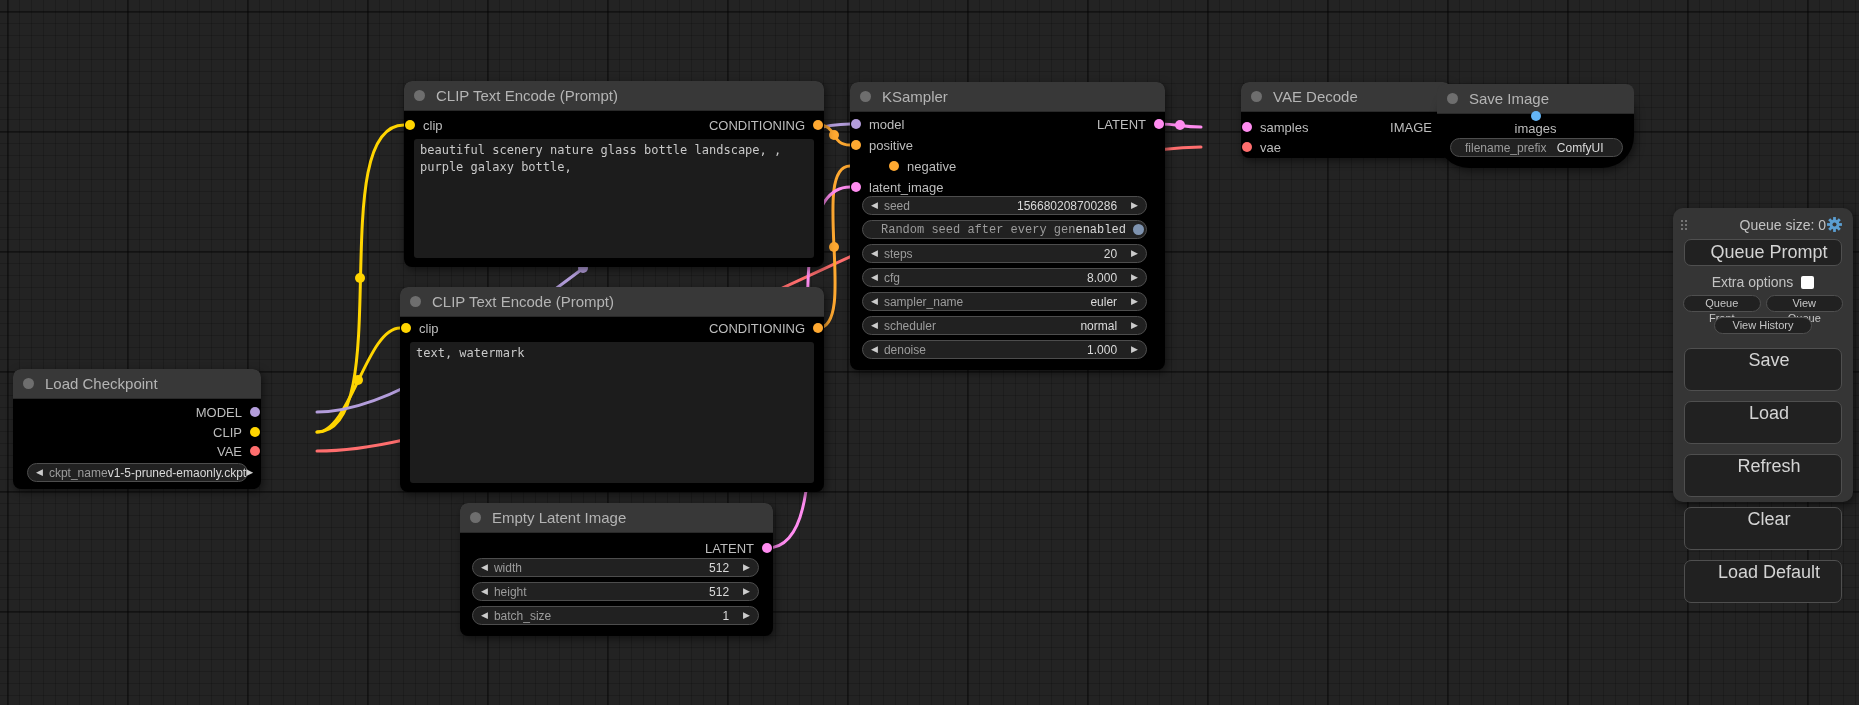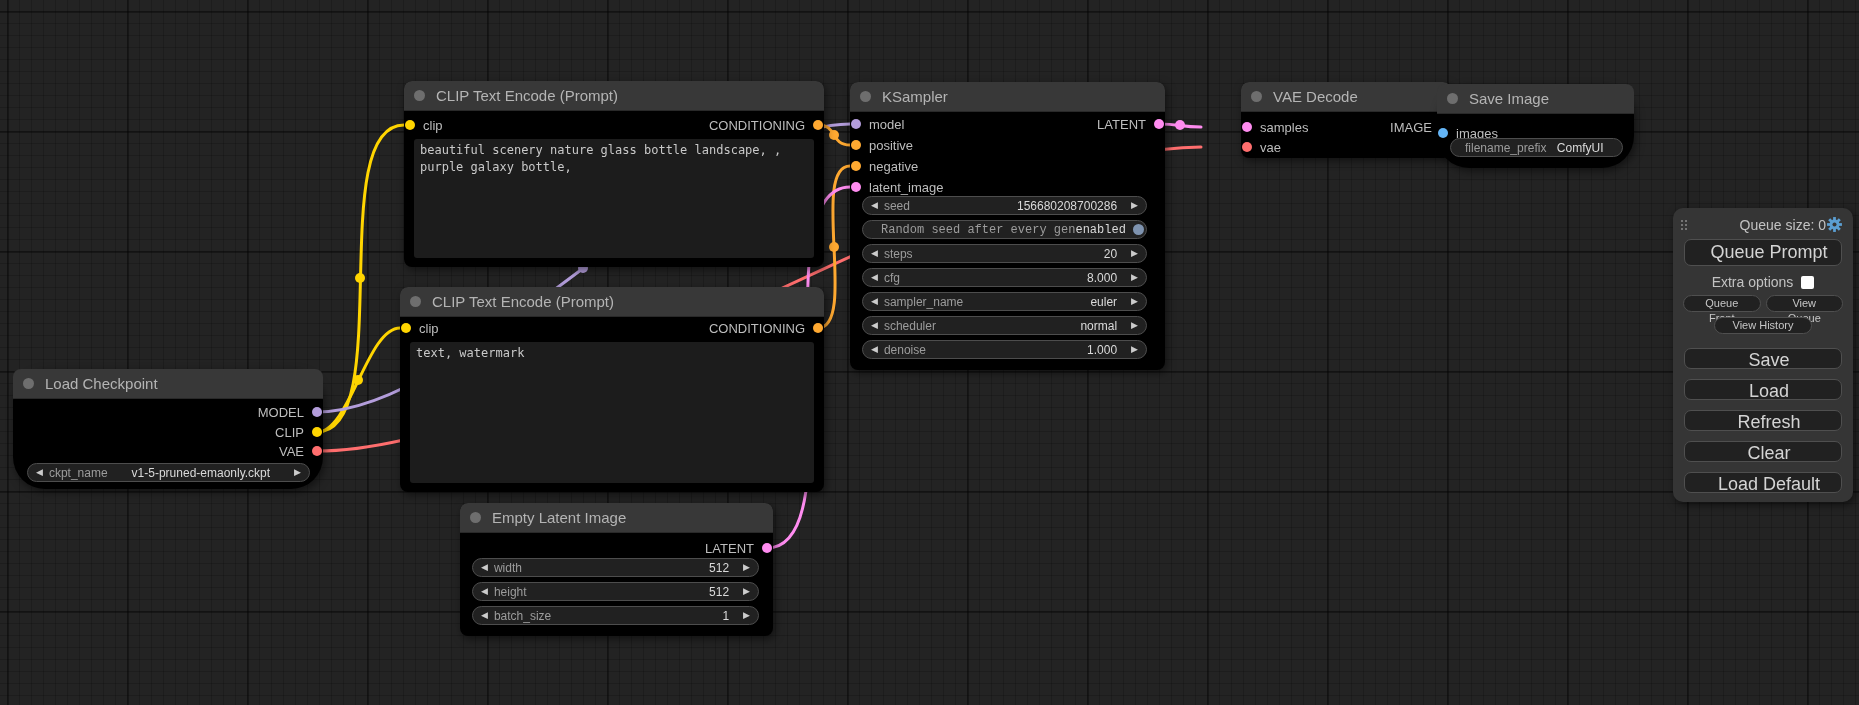--- a/index.html
+++ b/index.html
@@ -58,21 +58,21 @@
   .pbtn{
     display:block;background:#212121;border:1px solid #4f4f4f;border-radius:7px;color:#d4d4d4;
     text-align:center;cursor:pointer;box-sizing:border-box;padding-left:12px;
   }
   .btn-queue{margin:4px 11px 0;height:27px;line-height:25px;font-size:18px;}
   .extra{display:flex;align-items:center;justify-content:center;margin-top:8px;font-size:14px;color:#c2c2c2;}
   .chk{width:13px;height:13px;background:#ffffff;border-radius:2px;margin-left:8px;}
   .smallrow{display:flex;justify-content:center;gap:5px;margin-top:5px;padding:0 10px;}
   .sbtn{height:17px;line-height:15px;font-size:11px;border-radius:9px;color:#c6c6c6;padding:0 10px;flex:1;}
   .sbtn.hist{flex:none;width:98px;}
-  .btn-big{margin:10px 11px 0;height:21px;line-height:23px;font-size:18px;}
+  .btn-big{margin:10px 11px 0;height:43px;line-height:23px;font-size:18px;}
   .btn-save{margin-top:14px;}
   .handle{display:inline-grid;grid-template-columns:2px 2px;grid-gap:2px;margin-right:2px;}
   .handle i{width:2px;height:2px;background:#8a8a8a;border-radius:50%;}
 </style>
 </head>
 <body>
 
 <svg id="wires" width="1859" height="705">
   <g fill="none" stroke-width="3" stroke-linecap="round">
     <path d="M317,432 C397,432 324,125 404,125" stroke="#FFD500"></path>
@@ -91,21 +91,21 @@
     <circle cx="583" cy="268" r="5" fill="#B39DDB"></circle>
     <circle cx="759" cy="299" r="5" fill="#FF6E6E"></circle>
     <circle cx="834" cy="135" r="5" fill="#FFA931"></circle>
     <circle cx="834" cy="247" r="5" fill="#FFA931"></circle>
     <circle cx="808" cy="367" r="5" fill="#FF8CF0"></circle>
     <circle cx="1180" cy="125" r="5" fill="#FF8CF0"></circle>
     <circle cx="1421" cy="127" r="5" fill="#64B5F6"></circle>
   </g>
 </svg>
 
-<div class="node" style="left:13px;top:369px;width:310px;height:120px;border-radius:32px;">
+<div class="node" style="left:13px;top:369px;width:248px;height:120px;">
   <div class="ntitle">
     <span class="tdot"></span>
     <span>Load Checkpoint</span>
   </div>
   <div class="srow out" style="top:33px;">
     <span class="lbl">MODEL</span>
     <span class="sdot c-model"></span>
   </div>
   <div class="srow out" style="top:53px;">
     <span class="lbl">CLIP</span>
@@ -201,21 +201,21 @@
     <span class="lbl">model</span>
   </div>
   <div class="srow out" style="top:32px;">
     <span class="lbl">LATENT</span>
     <span class="sdot c-latent"></span>
   </div>
   <div class="srow" style="top:53px;">
     <span class="sdot c-cond"></span>
     <span class="lbl">positive</span>
   </div>
-  <div class="srow" style="top:74px;">
+  <div class="srow" style="top:74px;padding-left:38px;">
     <span class="sdot c-cond"></span>
     <span class="lbl">negative</span>
   </div>
   <div class="srow" style="top:95px;">
     <span class="sdot c-latent"></span>
     <span class="lbl">latent_image</span>
   </div>
 
   <div class="pill" style="left:12px;right:18px;top:114px;">
     <span class="arr">◀</span>
@@ -284,21 +284,21 @@
     <span class="sdot c-vae"></span>
     <span class="lbl">vae</span>
   </div>
 </div>
 
 <div class="node" style="left:1437px;top:84px;width:197px;height:84px;border-radius:32px;">
   <div class="ntitle">
     <span class="tdot"></span>
     <span>Save Image</span>
   </div>
-  <div class="srow" style="top:39px;">
+  <div class="srow" style="top:27px;flex-direction:column;">
     <span class="sdot c-image"></span>
     <span class="lbl">images</span>
   </div>
   <div class="pill" style="left:13px;right:11px;top:54px;">
     <span class="lbl" style="margin-left:6px;">filename_prefix</span>
     <span class="val center">ComfyUI</span>
   </div>
 </div>
 
 <div class="panel">

